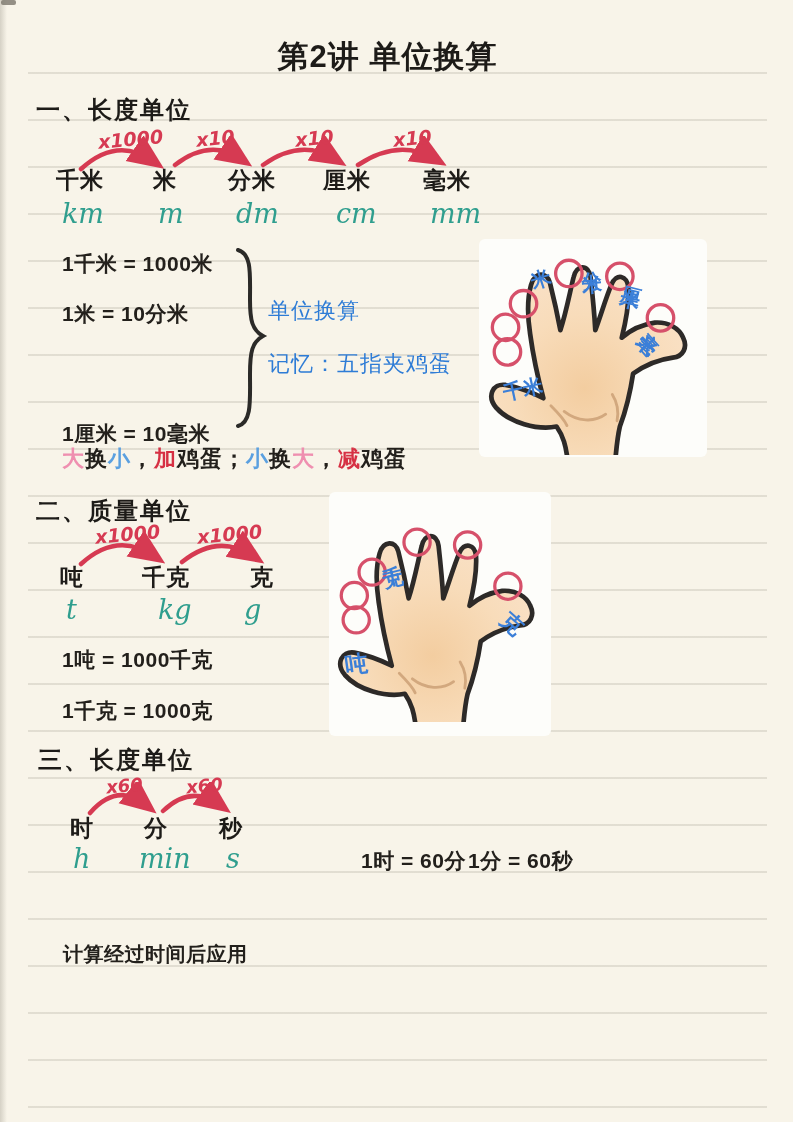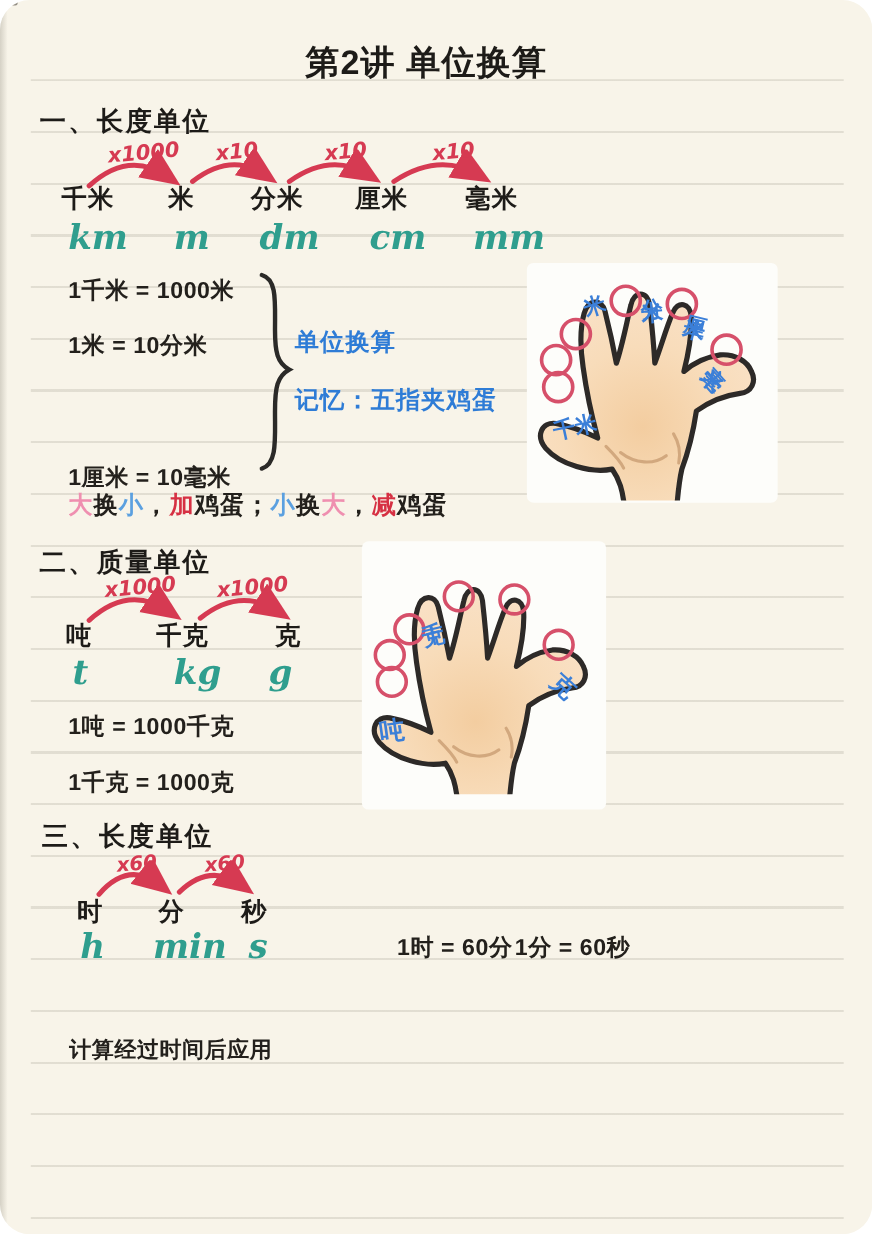--- a/index.html
+++ b/index.html
@@ -1,50 +1,49 @@
 <!DOCTYPE html>
 <html><head>
 <meta charset="utf-8">
 <style>
   html,body { margin:0; padding:0; }
   .page {
     position:relative; width:793px; height:1122px;
     background:#f8f4e9; overflow:hidden;
     font-family:"Liberation Sans", sans-serif;
     color:#1d1b18;
-    border-radius:27px;
   }
   .page::before {
     content:""; position:absolute; left:0; top:0; bottom:0; width:7px;
     background:linear-gradient(to right, rgba(110,105,92,.25), rgba(110,105,92,0));
     z-index:5; pointer-events:none;
   }
   .edge-mark { position:absolute; left:1px; top:0; width:15px; height:5px;
     background:#7a766c; border-radius:2px; opacity:.8; z-index:6; }
   .lines {
     position:absolute; left:28px; right:26px; top:72px; bottom:4px; z-index:0;
     background:repeating-linear-gradient(to bottom, #dcd8cc 0 2px, transparent 2px 47px);
     opacity:.8;
   }
   .title {
     position:absolute; top:36px; left:0; width:775px; text-align:center;
     font-size:31px; font-weight:bold; letter-spacing:1px; z-index:3;
   }
   .heading { position:absolute; font-size:24px; font-weight:bold; letter-spacing:2px; z-index:3; }
   .cn-unit { position:absolute; font-size:23px; font-weight:bold; letter-spacing:1px; z-index:3; }
   .symbol {
-    position:absolute; font-size:31px; font-weight:bold; font-style:italic;
+    position:absolute; font-size:27px; font-weight:normal; font-style:italic;
     font-family:"DejaVu Serif", serif; color:#2f9e8e; z-index:3;
   }
   .mult {
     position:absolute; font-size:19px; font-weight:bold; font-style:italic;
     font-family:"DejaVu Sans", sans-serif; color:#d63a52; transform:rotate(-5deg); z-index:3;
   }
   .formula { position:absolute; font-size:21px; font-weight:bold; color:#23201c; letter-spacing:.5px; z-index:3; }
-  .blue-note { position:absolute; font-size:22px; font-weight:bold; color:#2e7cd6; letter-spacing:1px; z-index:3; }
+  .blue-note { position:absolute; font-size:22px; font-weight:normal; color:#2e7cd6; letter-spacing:1px; z-index:3; }
   .mnemonic { position:absolute; font-size:22px; font-weight:bold; color:#23201c; letter-spacing:1px; z-index:3; }
   .c-pink { color:#ef8fb0; } .c-blue { color:#5ba0e0; } .c-red { color:#d63043; } .c-black { color:#23201c; }
   .arcs { position:absolute; z-index:3; }
   .brace { position:absolute; z-index:3; }
   .hand-card { position:absolute; background:#fdfdfa; border-radius:6px; z-index:2; }
   .hand-svg { position:absolute; }
   .hand-label {
     position:absolute; color:#3b7fd8; font-weight:bold; font-size:20px;
     line-height:1.05; z-index:4; letter-spacing:0;
   }

